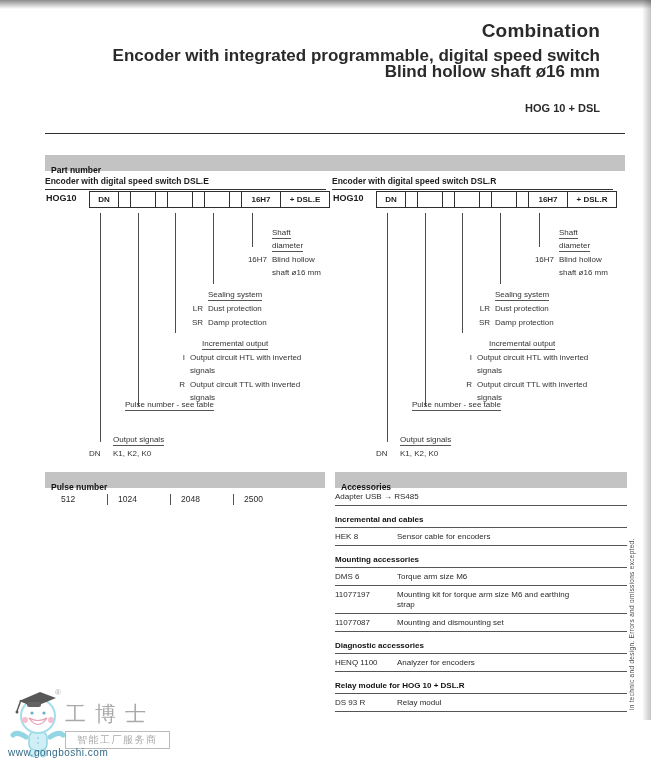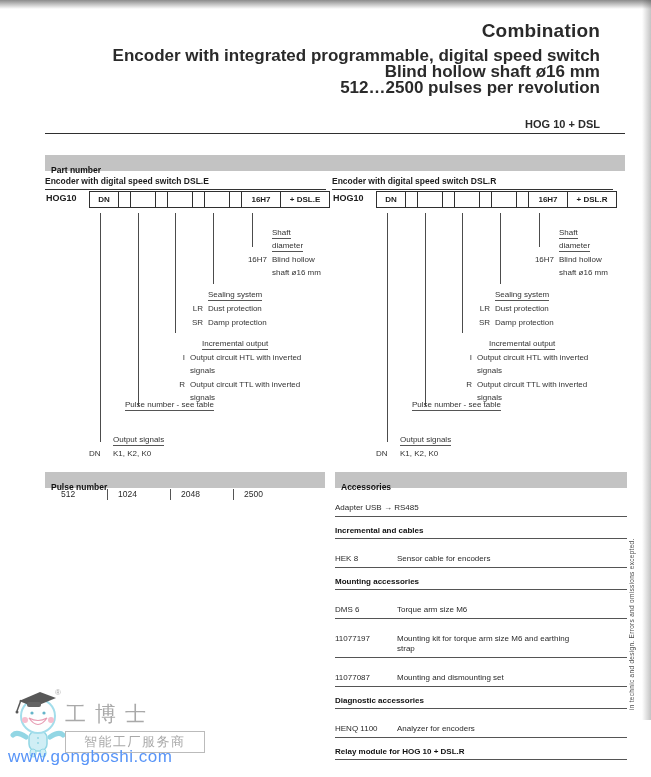--- a/index.html
+++ b/index.html
@@ -47,56 +47,55 @@
   .p-seal-c1{left:138px;top:120px;width:20px}.p-seal-d1{left:163px;top:120px}
   .p-seal-c2{left:138px;top:134px;width:20px}.p-seal-d2{left:163px;top:134px}
   .p-inc-t{left:157px;top:155px}
   .p-inc-c1{left:126px;top:169px;width:14px}.p-inc-d1a{left:145px;top:169px}.p-inc-d1b{left:145px;top:182px}
   .p-inc-c2{left:126px;top:196px;width:14px}.p-inc-d2a{left:145px;top:196px}.p-inc-d2b{left:145px;top:209px}
   .p-pulse-t{left:80px;top:216px}
   .p-out-t{left:68px;top:251px}
   .p-out-c{left:44px;top:265px}.p-out-d{left:68px;top:265px}
   
   .pulse-blk{position:absolute;left:45px;top:472px;width:280px;}
-  .pulse-vals{display:flex;align-items:center;font-size:8.5px;color:#2a2a2a;height:12px;}
+  .pulse-vals{display:flex;align-items:center;margin-top:5px;font-size:8.5px;color:#2a2a2a;height:12px;}
   .pv{width:62px;box-sizing:border-box;padding-left:16px;}
   .pv2{padding-left:10px}.pv3{padding-left:10px}.pv4{width:auto;padding-left:10px}
   .psep{width:1px;height:11px;background:#555;}
   
   .acc-blk{position:absolute;left:335px;top:472px;width:292px;font-size:8px;color:#2a2a2a;}
-  .acc-row{display:flex;border-bottom:1px solid #555;padding:4px 0 3px 0;line-height:10px;margin-top:11px;}
+  .acc-row{display:flex;border-bottom:1px solid #555;padding:4px 0 3px 0;line-height:10px;}
   .acc-code{width:62px;flex-shrink:0;}
   .acc-desc{width:188px;}
   .acc-head{font-weight:bold;border-bottom:1px solid #555;padding:9px 0 3px 0;color:#111;}
   
   .side-note{position:absolute;left:628px;top:514px;height:196px;
     writing-mode:vertical-rl;transform:rotate(180deg);
     font-size:6.5px;color:#4a4a4a;letter-spacing:.3px;white-space:nowrap;}
   
   .wm{position:absolute;left:8px;top:686px;width:165px;height:82px;opacity:.85;}
   .wm-reg{position:absolute;left:47px;top:2px;font-size:8px;color:#9a9a9a;}
   .wm-brand{position:absolute;left:57px;top:14px;font-size:21px;color:#9b9b9b;letter-spacing:9px;
             font-family:"Liberation Serif",serif;white-space:nowrap;}
   .wm-tagline{position:absolute;left:57px;top:45px;border:1px solid #b0b0b0;color:#9b9b9b;
-              font-size:13px;letter-spacing:1.5px;padding:1px 18px;white-space:nowrap;}
-  .wm-url{position:absolute;left:0px;top:61px;font-size:17px;color:#3b82f6;letter-spacing:.5px;white-space:nowrap;text-align:center;}
+              font-size:10px;letter-spacing:1.5px;padding:1px 11px;white-space:nowrap;}
+  .wm-url{position:absolute;left:0px;top:61px;font-size:10px;color:#0c4a6e;letter-spacing:.5px;white-space:nowrap;text-align:center;}
   .wm-svg{position:absolute;left:2px;top:3px;}
 </style>
 </head>
 <body>
 
 <div class="page">
   <div class="scan-top"></div>
   <div class="scan-right"></div>
 
   <div class="hdr">
     <div class="hdr-title">Combination</div>
     <div class="hdr-sub">Encoder with integrated programmable, digital speed switch</div>
     <div class="hdr-sub">Blind hollow shaft ø16 mm</div>
-    <div class="hdr-sub">512…2500 pulses per revolution</div>
     <div class="hdr-prod">HOG 10 + DSL</div>
   </div>
   <div class="hdr-rule"></div>
 
   <div class="bar bar-partnumber">Part number</div>
 
   <div class="pn-col" style="left:45px">
     <div class="pn-heading">Encoder with digital speed switch DSL.E</div>
     <div class="pn-prefix">HOG10</div>
     <div class="pn-boxes">

